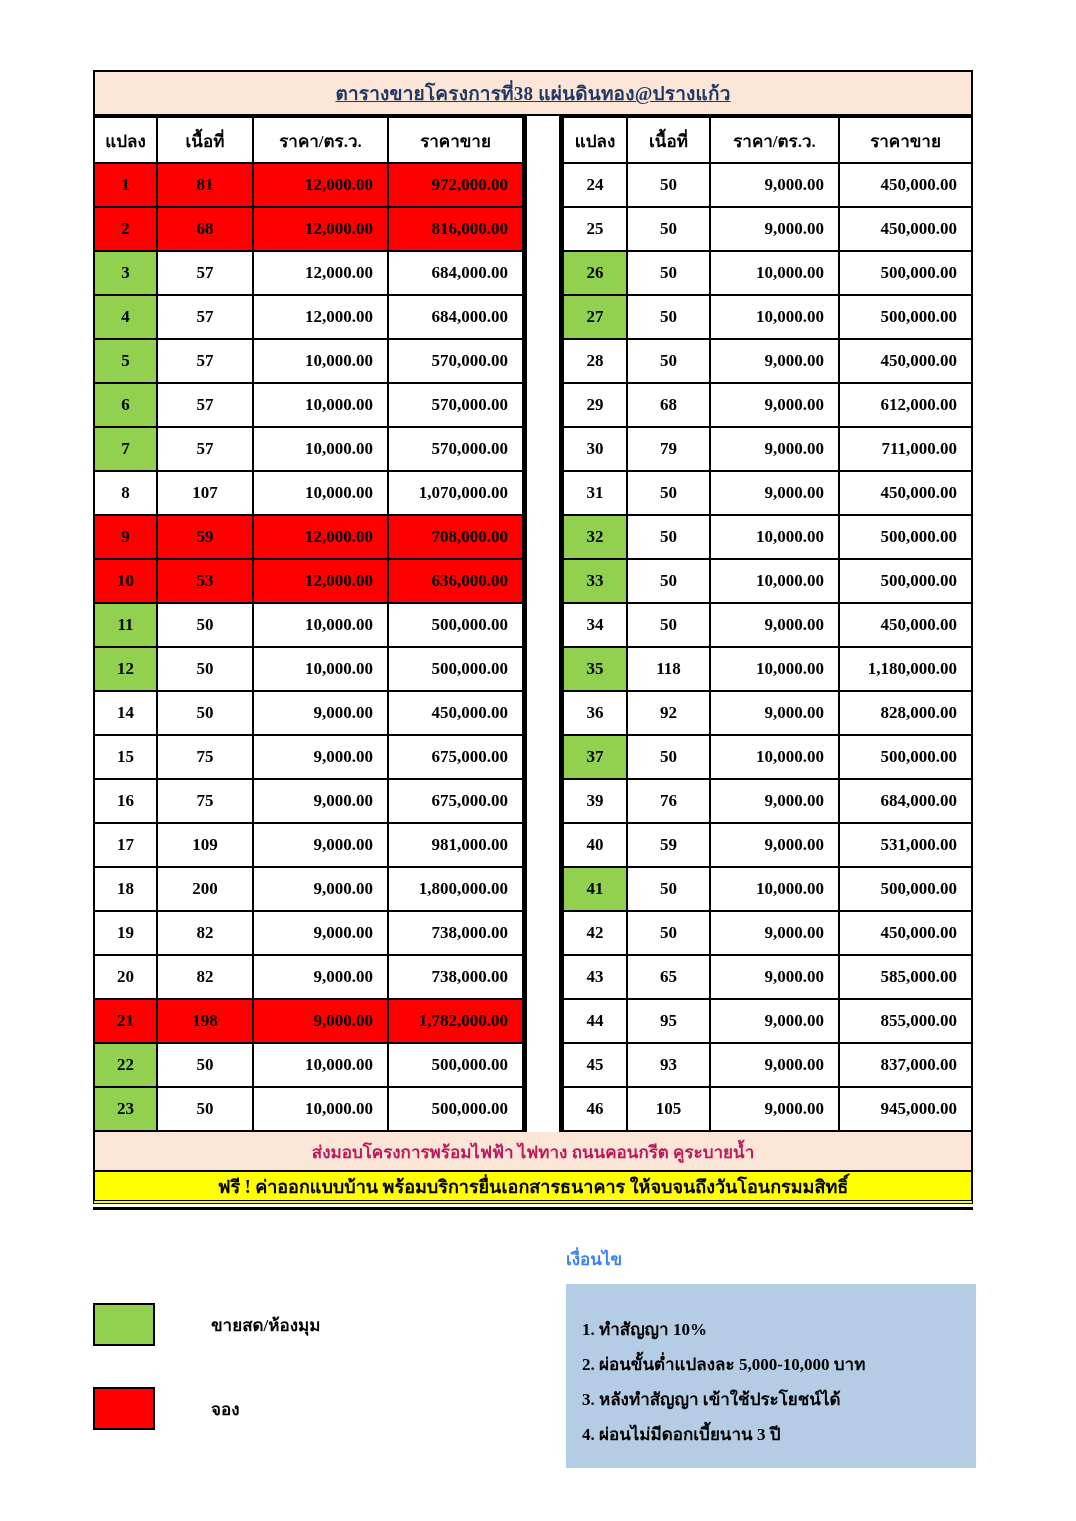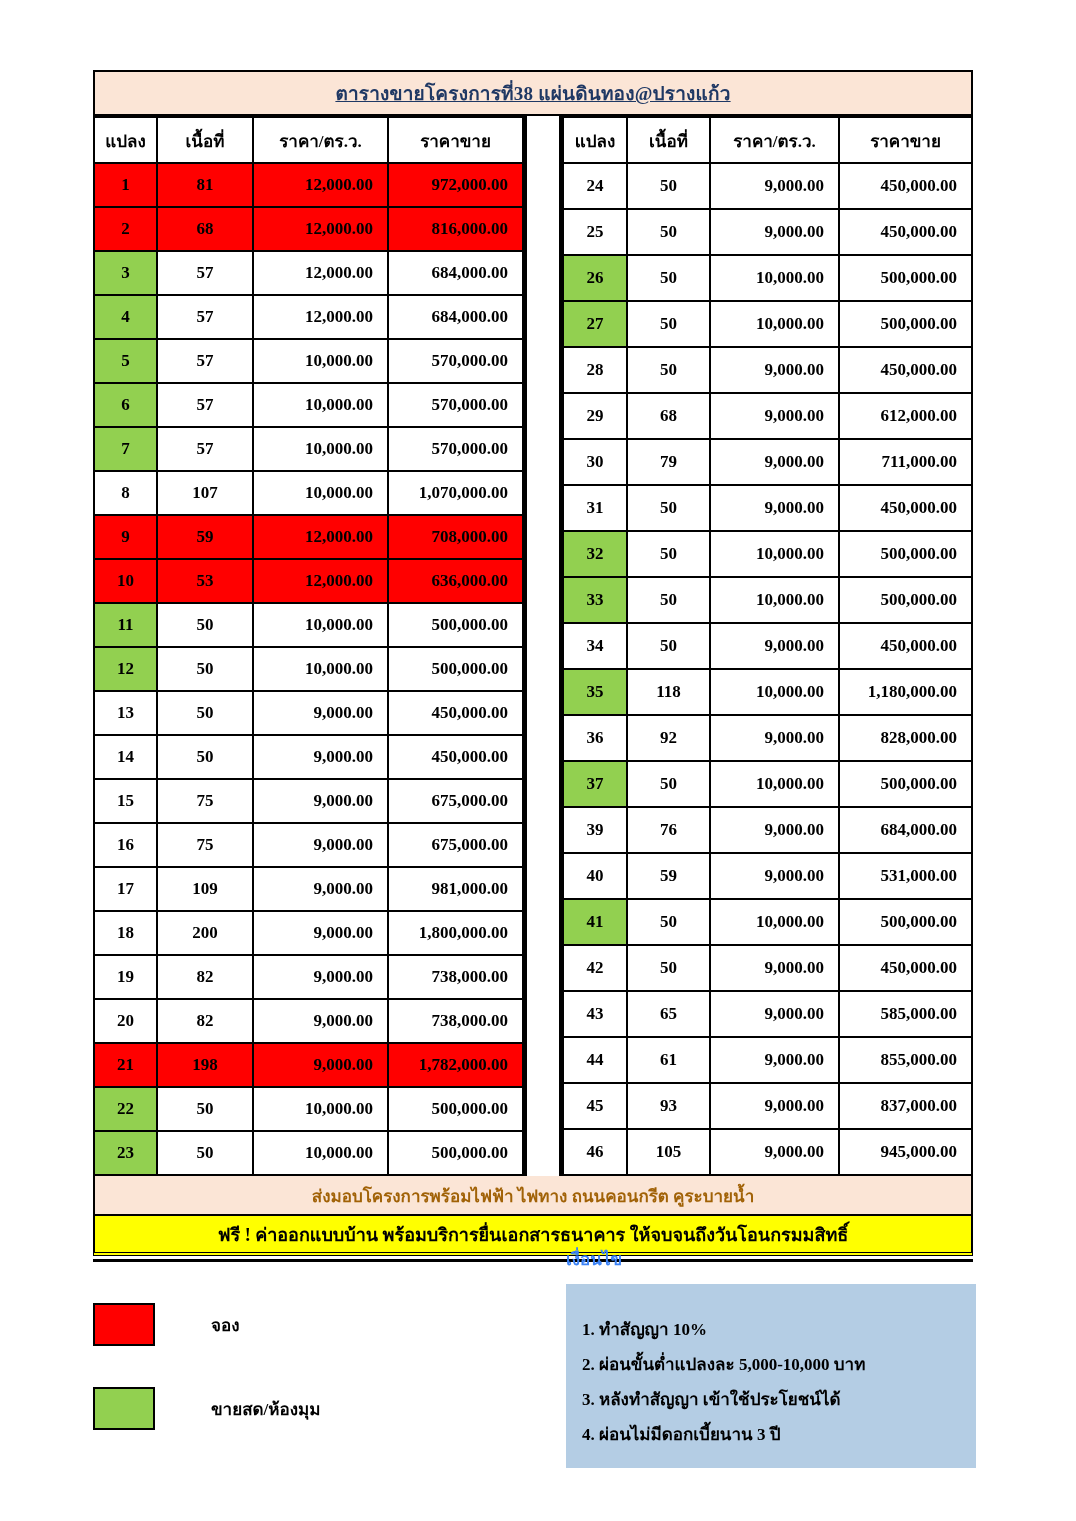--- a/index.html
+++ b/index.html
@@ -102,28 +102,28 @@
     background: #fbe5d6;
     height: 40px;
     display: flex;
     align-items: center;
     justify-content: center;
     box-sizing: border-box;
   }
   .note-row .note-text {
     font-size: 17px;
     font-weight: bold;
-    color: #a16207;
+    color: #be185d;
   }
   .promo-row {
     border: 2px solid #000000;
     border-top: none;
     border-bottom: 4px double #000000;
     background: #ffff00;
-    height: 40px;
+    height: 32px;
     display: flex;
     align-items: center;
     justify-content: center;
     box-sizing: border-box;
   }
   .promo-row .promo-text {
     font-size: 18px;
     font-weight: bold;
     color: #000000;
   }
@@ -280,26 +280,20 @@
             <td class="money">10,000.00</td>
             <td class="money">500,000.00</td>
           </tr>
           <tr>
             <td class="num cash">12</td>
             <td class="num">50</td>
             <td class="money">10,000.00</td>
             <td class="money">500,000.00</td>
           </tr>
           <tr>
-            <td class="num">13</td>
-            <td class="num">50</td>
-            <td class="money">9,000.00</td>
-            <td class="money">450,000.00</td>
-          </tr>
-          <tr>
             <td class="num">14</td>
             <td class="num">50</td>
             <td class="money">9,000.00</td>
             <td class="money">450,000.00</td>
           </tr>
           <tr>
             <td class="num">15</td>
             <td class="num">75</td>
             <td class="money">9,000.00</td>
             <td class="money">675,000.00</td>
@@ -482,21 +476,21 @@
             <td class="money">450,000.00</td>
           </tr>
           <tr>
             <td class="num">43</td>
             <td class="num">65</td>
             <td class="money">9,000.00</td>
             <td class="money">585,000.00</td>
           </tr>
           <tr>
             <td class="num">44</td>
-            <td class="num">61</td>
+            <td class="num">95</td>
             <td class="money">9,000.00</td>
             <td class="money">855,000.00</td>
           </tr>
           <tr>
             <td class="num">45</td>
             <td class="num">93</td>
             <td class="money">9,000.00</td>
             <td class="money">837,000.00</td>
           </tr>
           <tr>
@@ -515,27 +509,27 @@
   </div>
 
   <div class="promo-row">
     <span class="promo-text">ฟรี !   ค่าออกแบบบ้าน พร้อมบริการยื่นเอกสารธนาคาร ให้จบจนถึงวันโอนกรมมสิทธิ์</span>
   </div>
   <div class="under-rule"></div>
 
 </div>
 
 <div class="legend">
+  <div class="legend-row">
+    <div class="swatch green"></div>
+    <span class="legend-label">ขายสด/ห้องมุม</span>
+  </div>
   <div class="legend-row">
     <div class="swatch red"></div>
     <span class="legend-label">จอง</span>
-  </div>
-  <div class="legend-row">
-    <div class="swatch green"></div>
-    <span class="legend-label">ขายสด/ห้องมุม</span>
   </div>
 </div>
 
 <div class="conditions">
   <div class="cond-title">เงื่อนไข</div>
   <div class="cond-box">
     <div class="cond-item">1. ทำสัญญา 10%</div>
     <div class="cond-item">2. ผ่อนขั้นต่ำแปลงละ 5,000-10,000 บาท</div>
     <div class="cond-item">3. หลังทำสัญญา เข้าใช้ประโยชน์ได้</div>
     <div class="cond-item">4. ผ่อนไม่มีดอกเบี้ยนาน 3 ปี</div>

